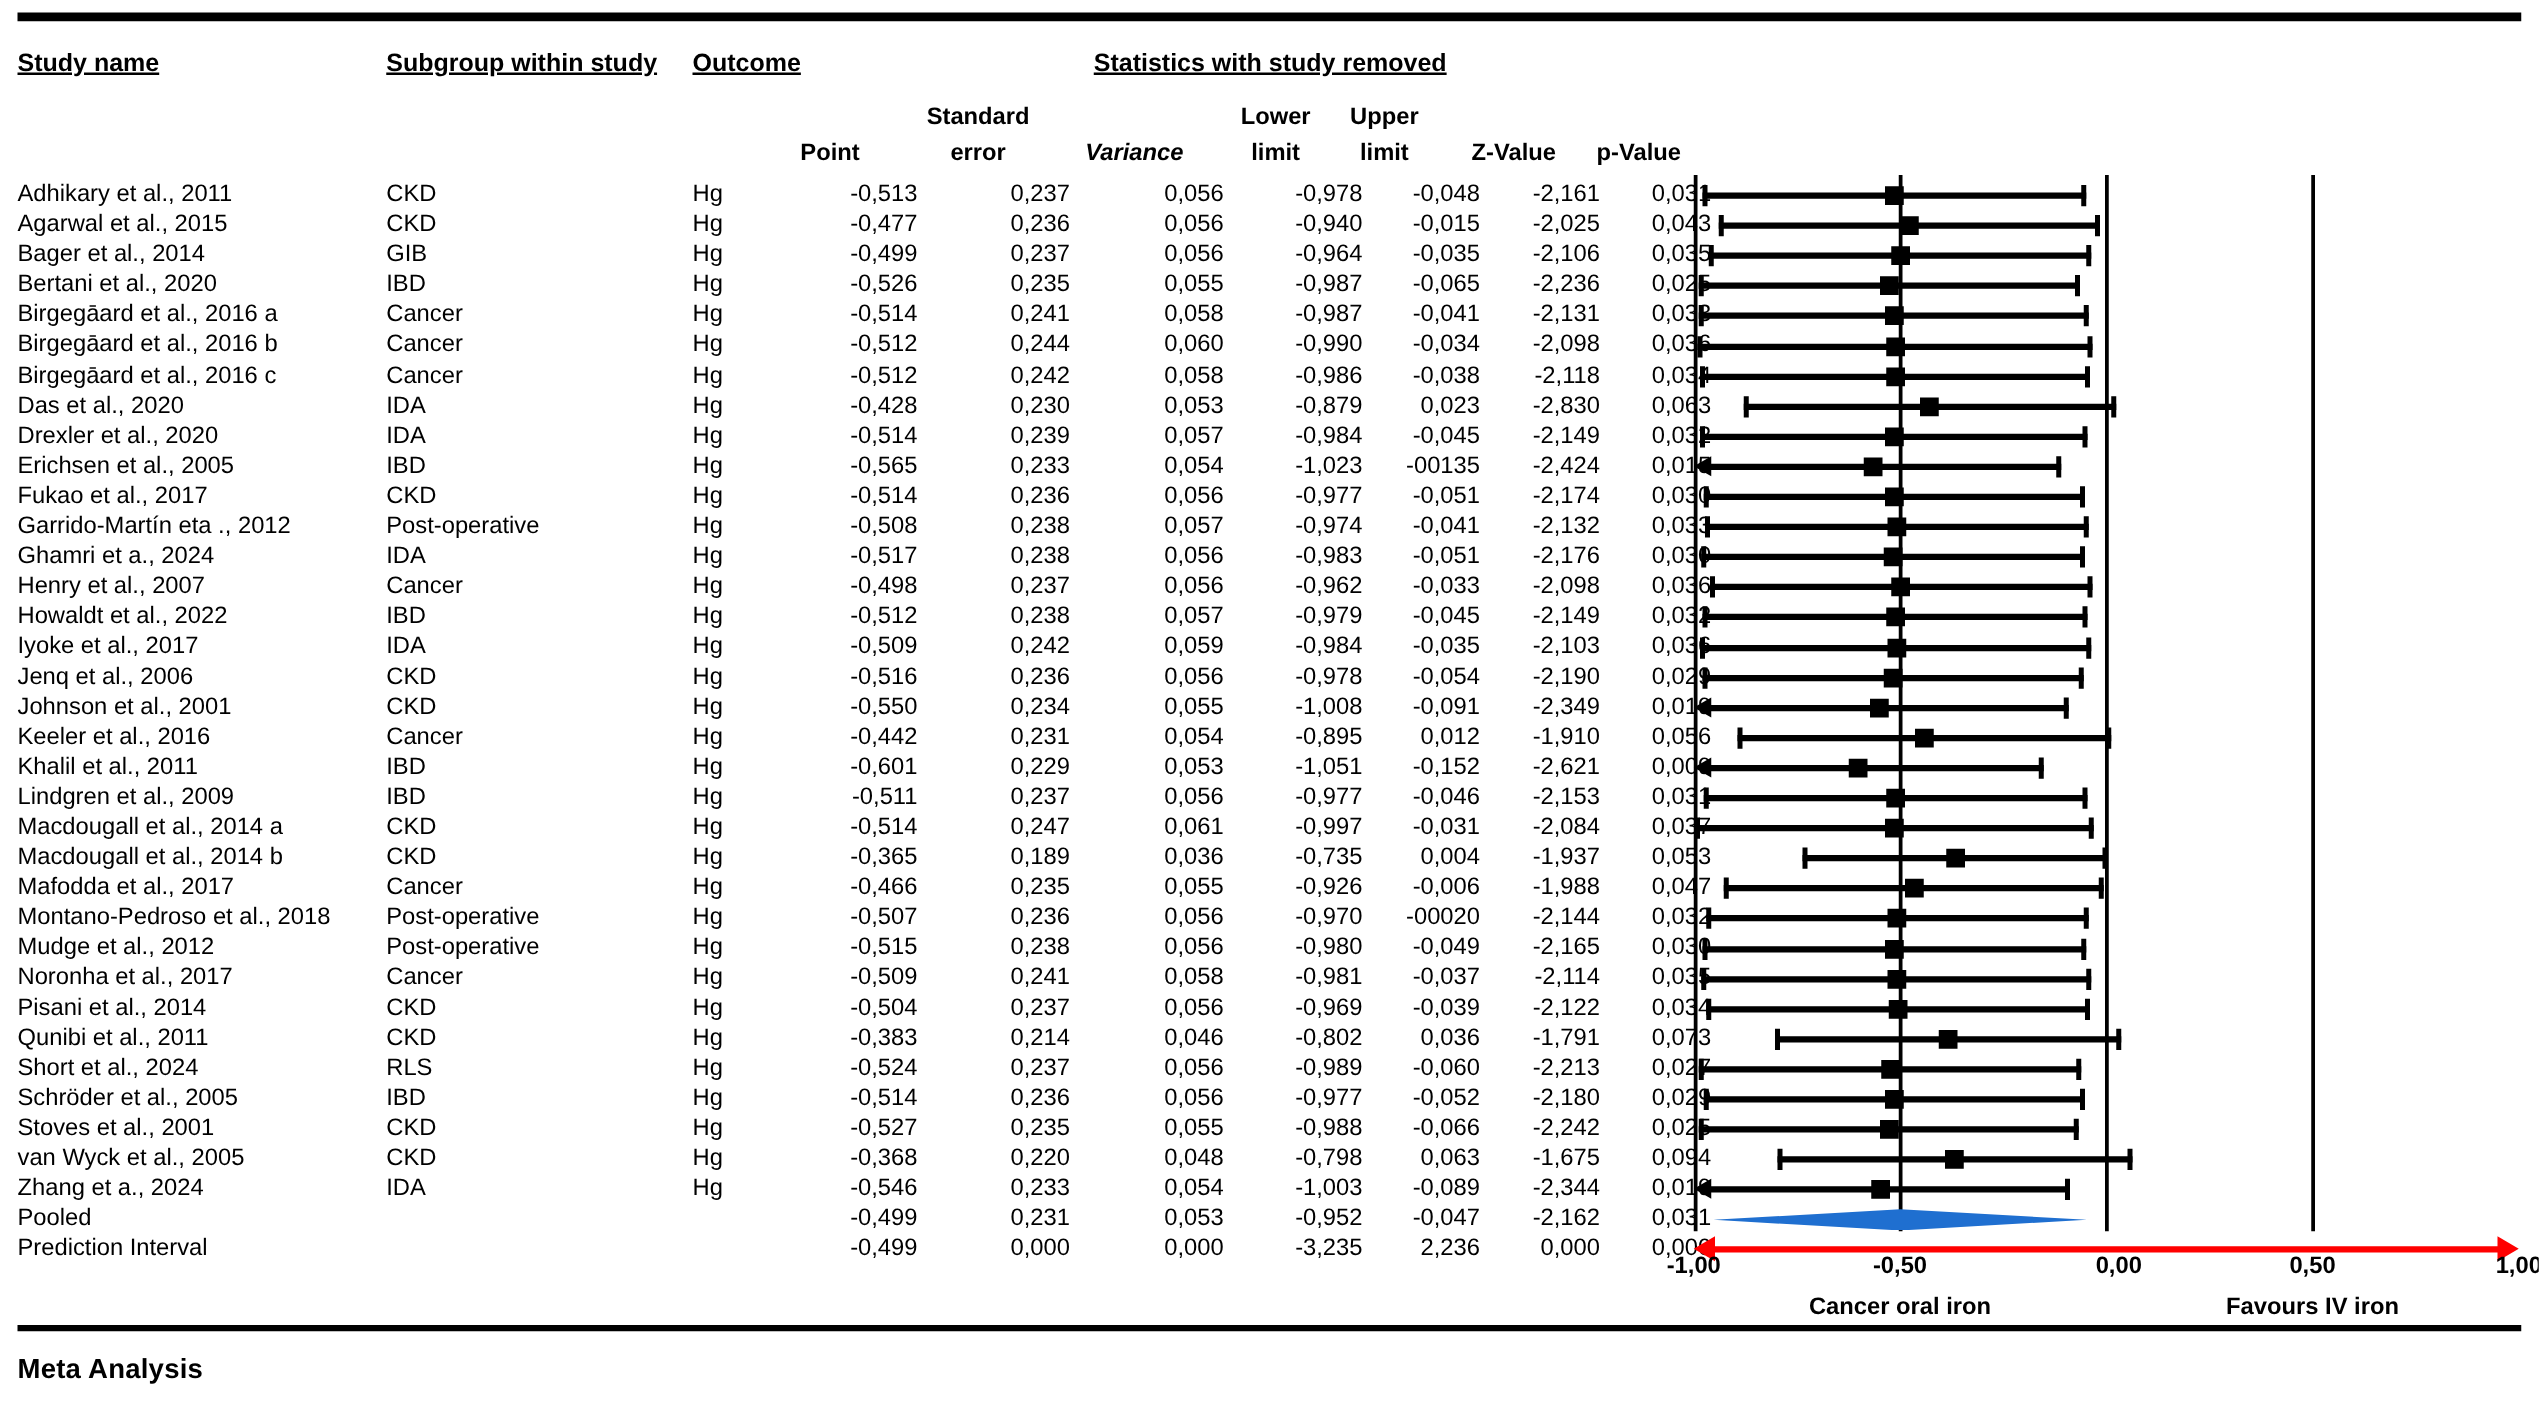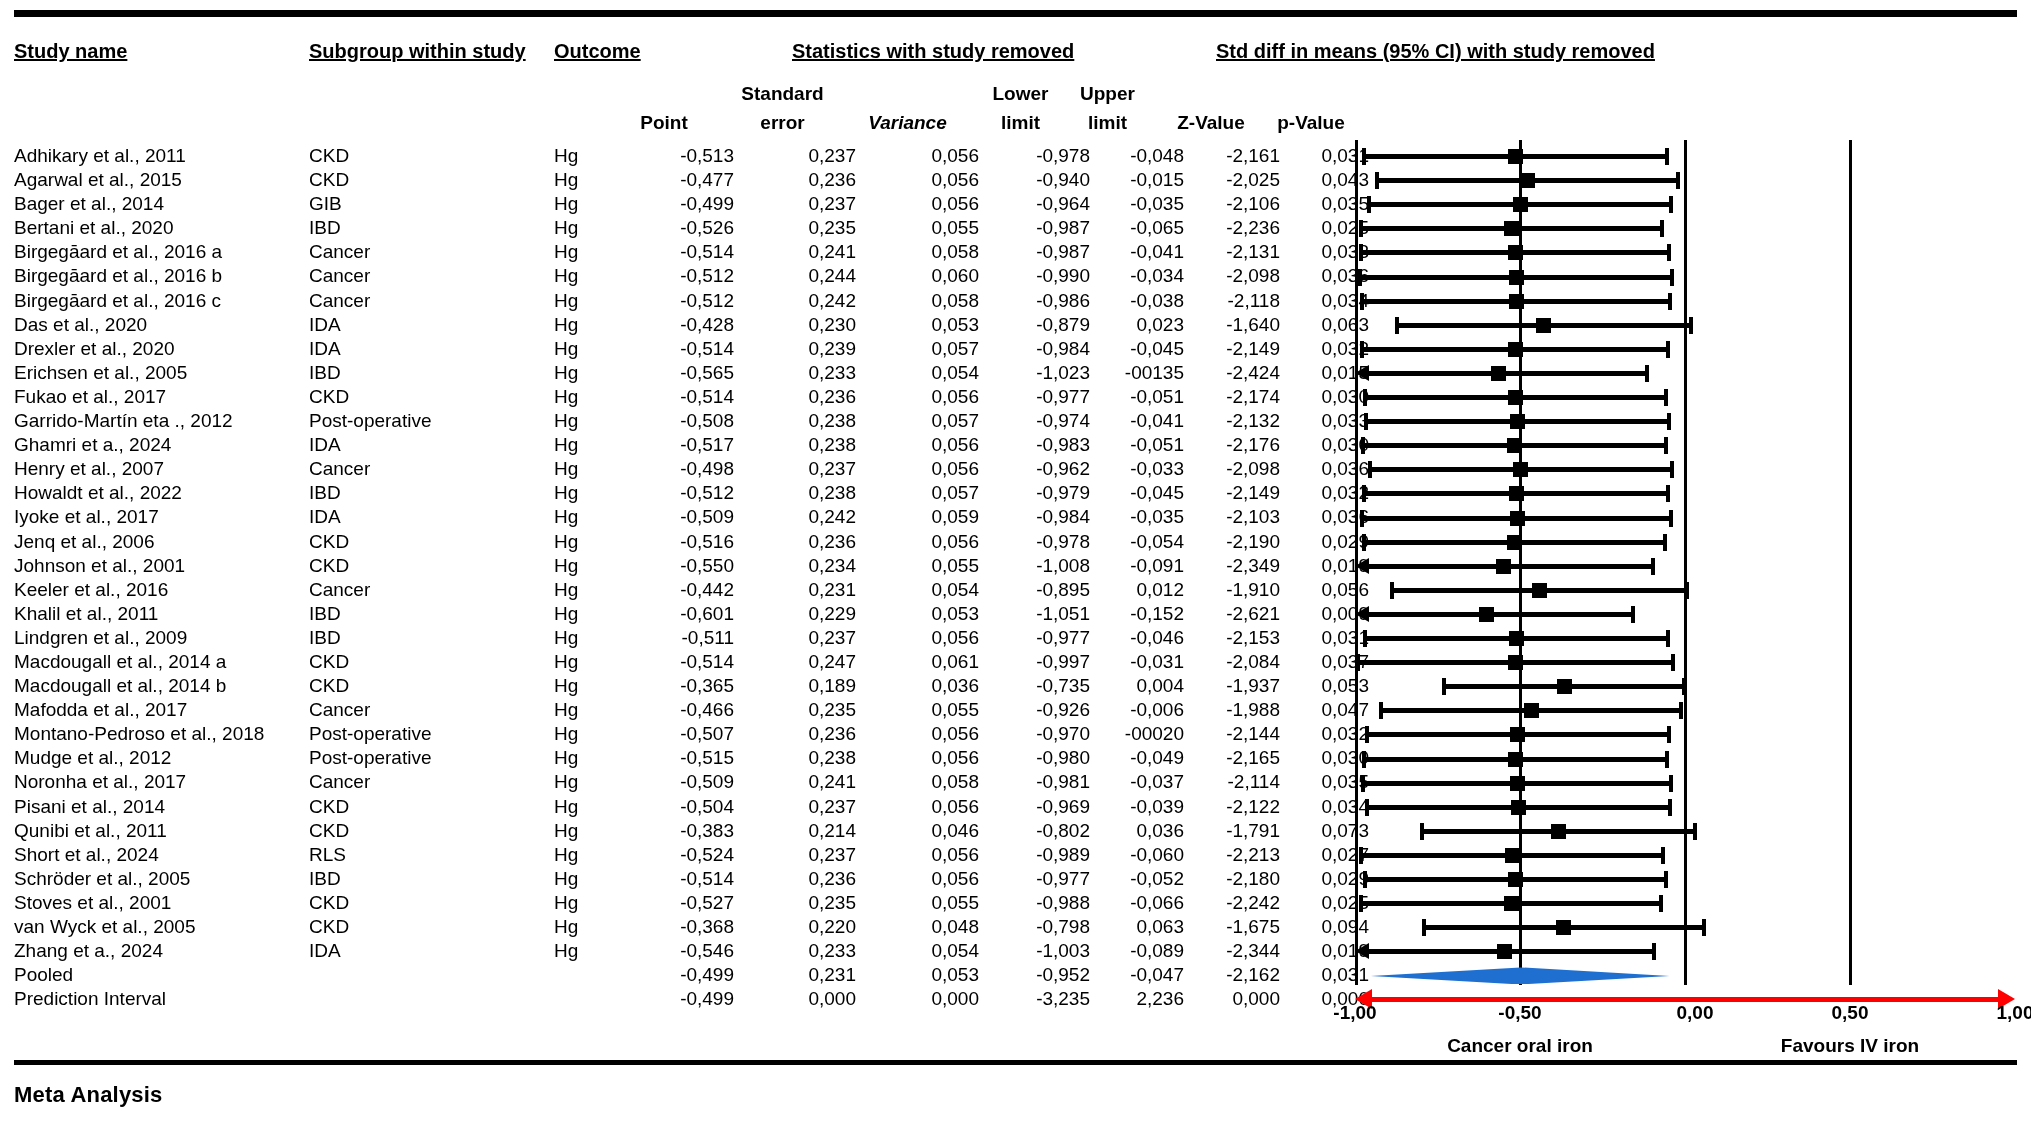--- a/index.html
+++ b/index.html
@@ -181,22 +181,21 @@
 <body>
 
 <div class="page">
 
   <div class="rule-top"></div>
   <div class="rule-bottom"></div>
 
   <div class="hdr u" style="left:14px; top:40px;">Study name</div>
   <div class="hdr u" style="left:309px; top:40px;">Subgroup within study</div>
   <div class="hdr u" style="left:554px; top:40px;">Outcome</div>
-  <div class="hdr u" style="left:792px; top:40px;">Statistics with study removed</div>
-  <div class="hdr u" style="left:1216px; top:40px;">Std diff in means (95% CI) with study removed</div>
+  <div class="hdr u" style="left:875px; top:40px;">Statistics with study removed</div>
 
   <div class="sub-hdr" style="left:604px; top:112px; width:120px;">Point</div>
   <div class="sub-hdr" style="left:720px; top:83px; width:125px;">Standard</div>
   <div class="sub-hdr" style="left:720px; top:112px; width:125px;">error</div>
   <div class="sub-hdr" style="left:845px; top:112px; width:125px;font-style:italic;">Variance</div>
   <div class="sub-hdr" style="left:963px; top:83px; width:115px;">Lower</div>
   <div class="sub-hdr" style="left:963px; top:112px; width:115px;">limit</div>
   <div class="sub-hdr" style="left:1050px; top:83px; width:115px;">Upper</div>
   <div class="sub-hdr" style="left:1050px; top:112px; width:115px;">limit</div>
   <div class="sub-hdr" style="left:1152px; top:112px; width:118px;">Z-Value</div>
@@ -289,21 +288,21 @@
       </div>
       <div class="row">
         <span class="c c-study">Das et al., 2020</span>
         <span class="c c-sub">IDA</span>
         <span class="c c-out">Hg</span>
         <span class="c c-point">-0,428</span>
         <span class="c c-se">0,230</span>
         <span class="c c-var">0,053</span>
         <span class="c c-low">-0,879</span>
         <span class="c c-up">0,023</span>
-        <span class="c c-z">-1,640</span>
+        <span class="c c-z">-2,830</span>
         <span class="c c-p">0,063</span>
       </div>
       <div class="row">
         <span class="c c-study">Drexler et al., 2020</span>
         <span class="c c-sub">IDA</span>
         <span class="c c-out">Hg</span>
         <span class="c c-point">-0,514</span>
         <span class="c c-se">0,239</span>
         <span class="c c-var">0,057</span>
         <span class="c c-low">-0,984</span>

